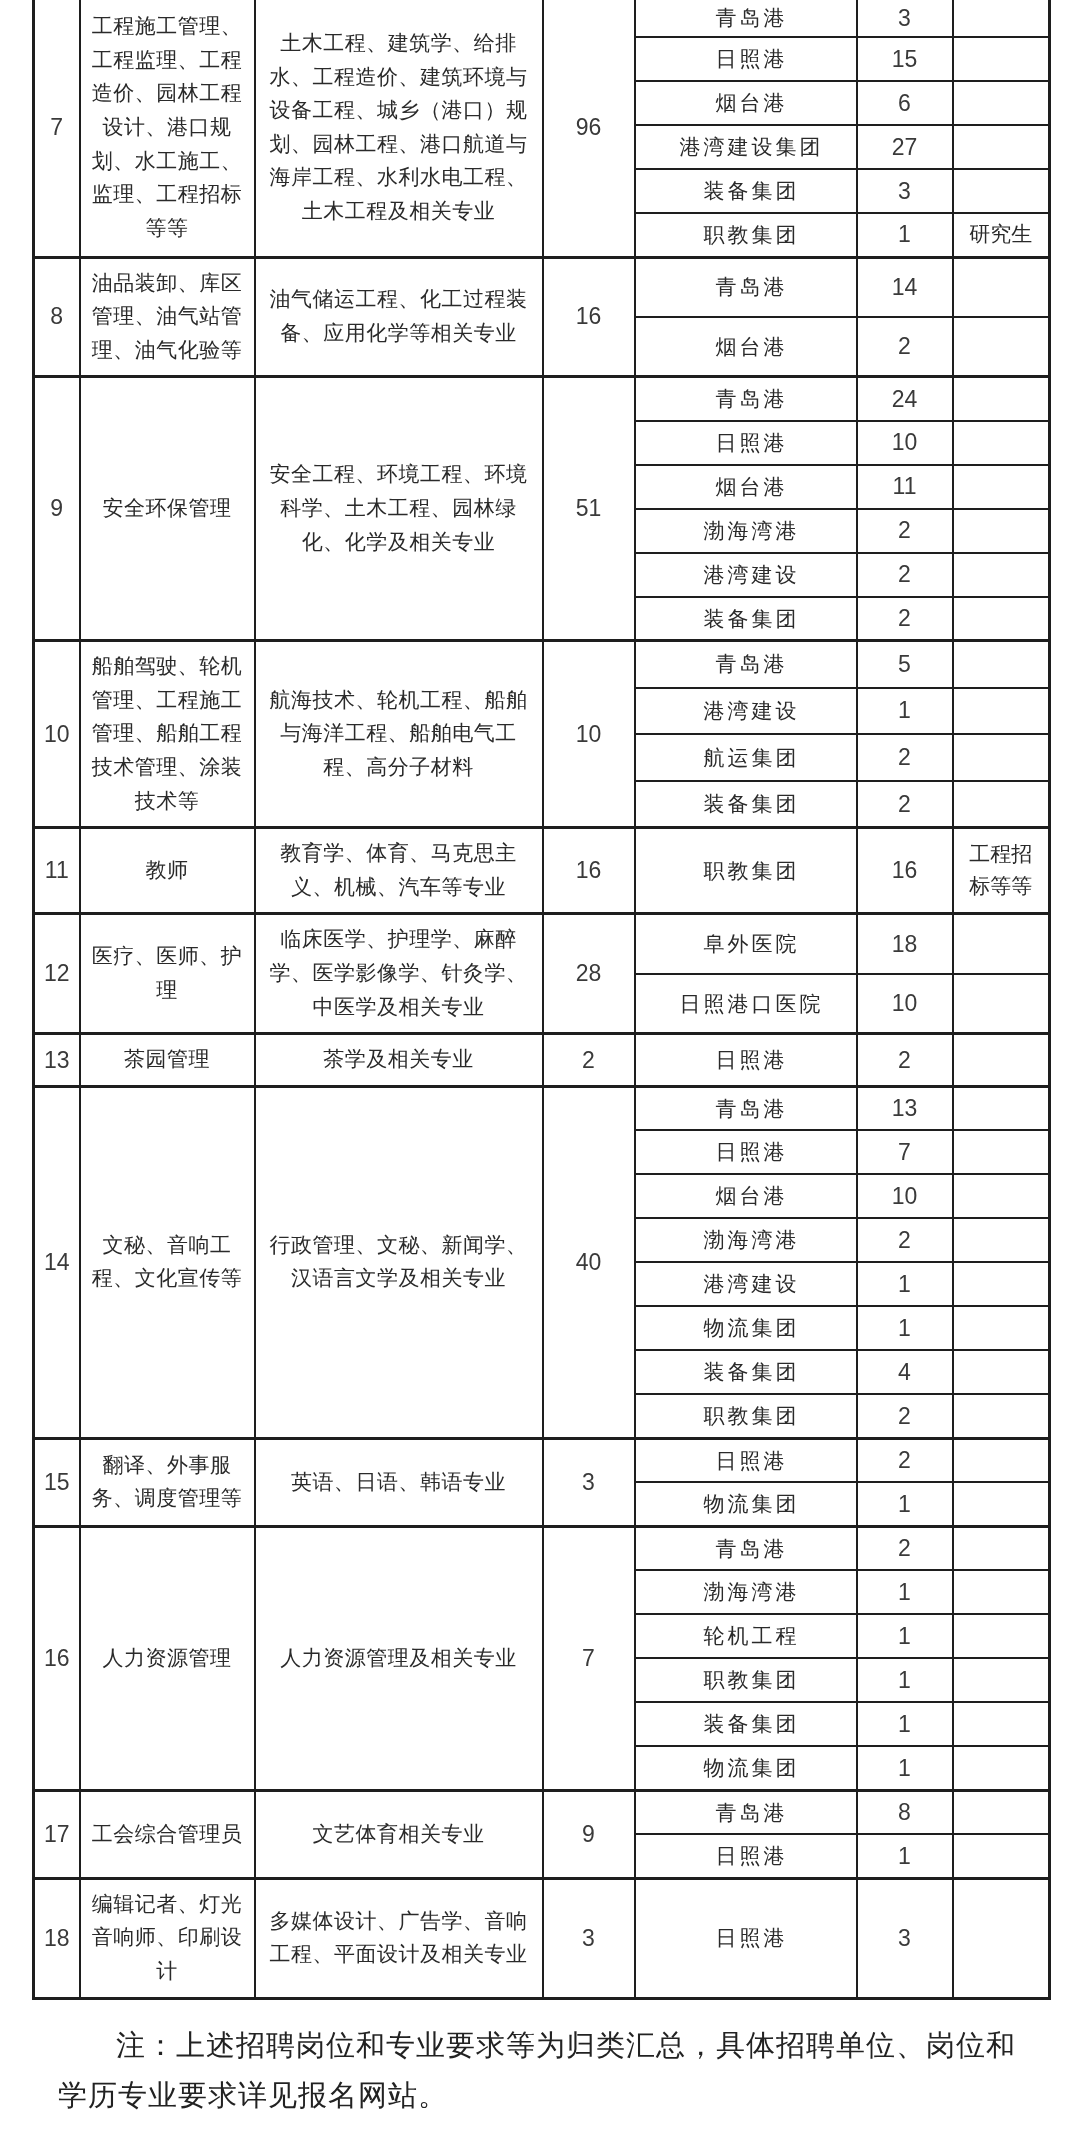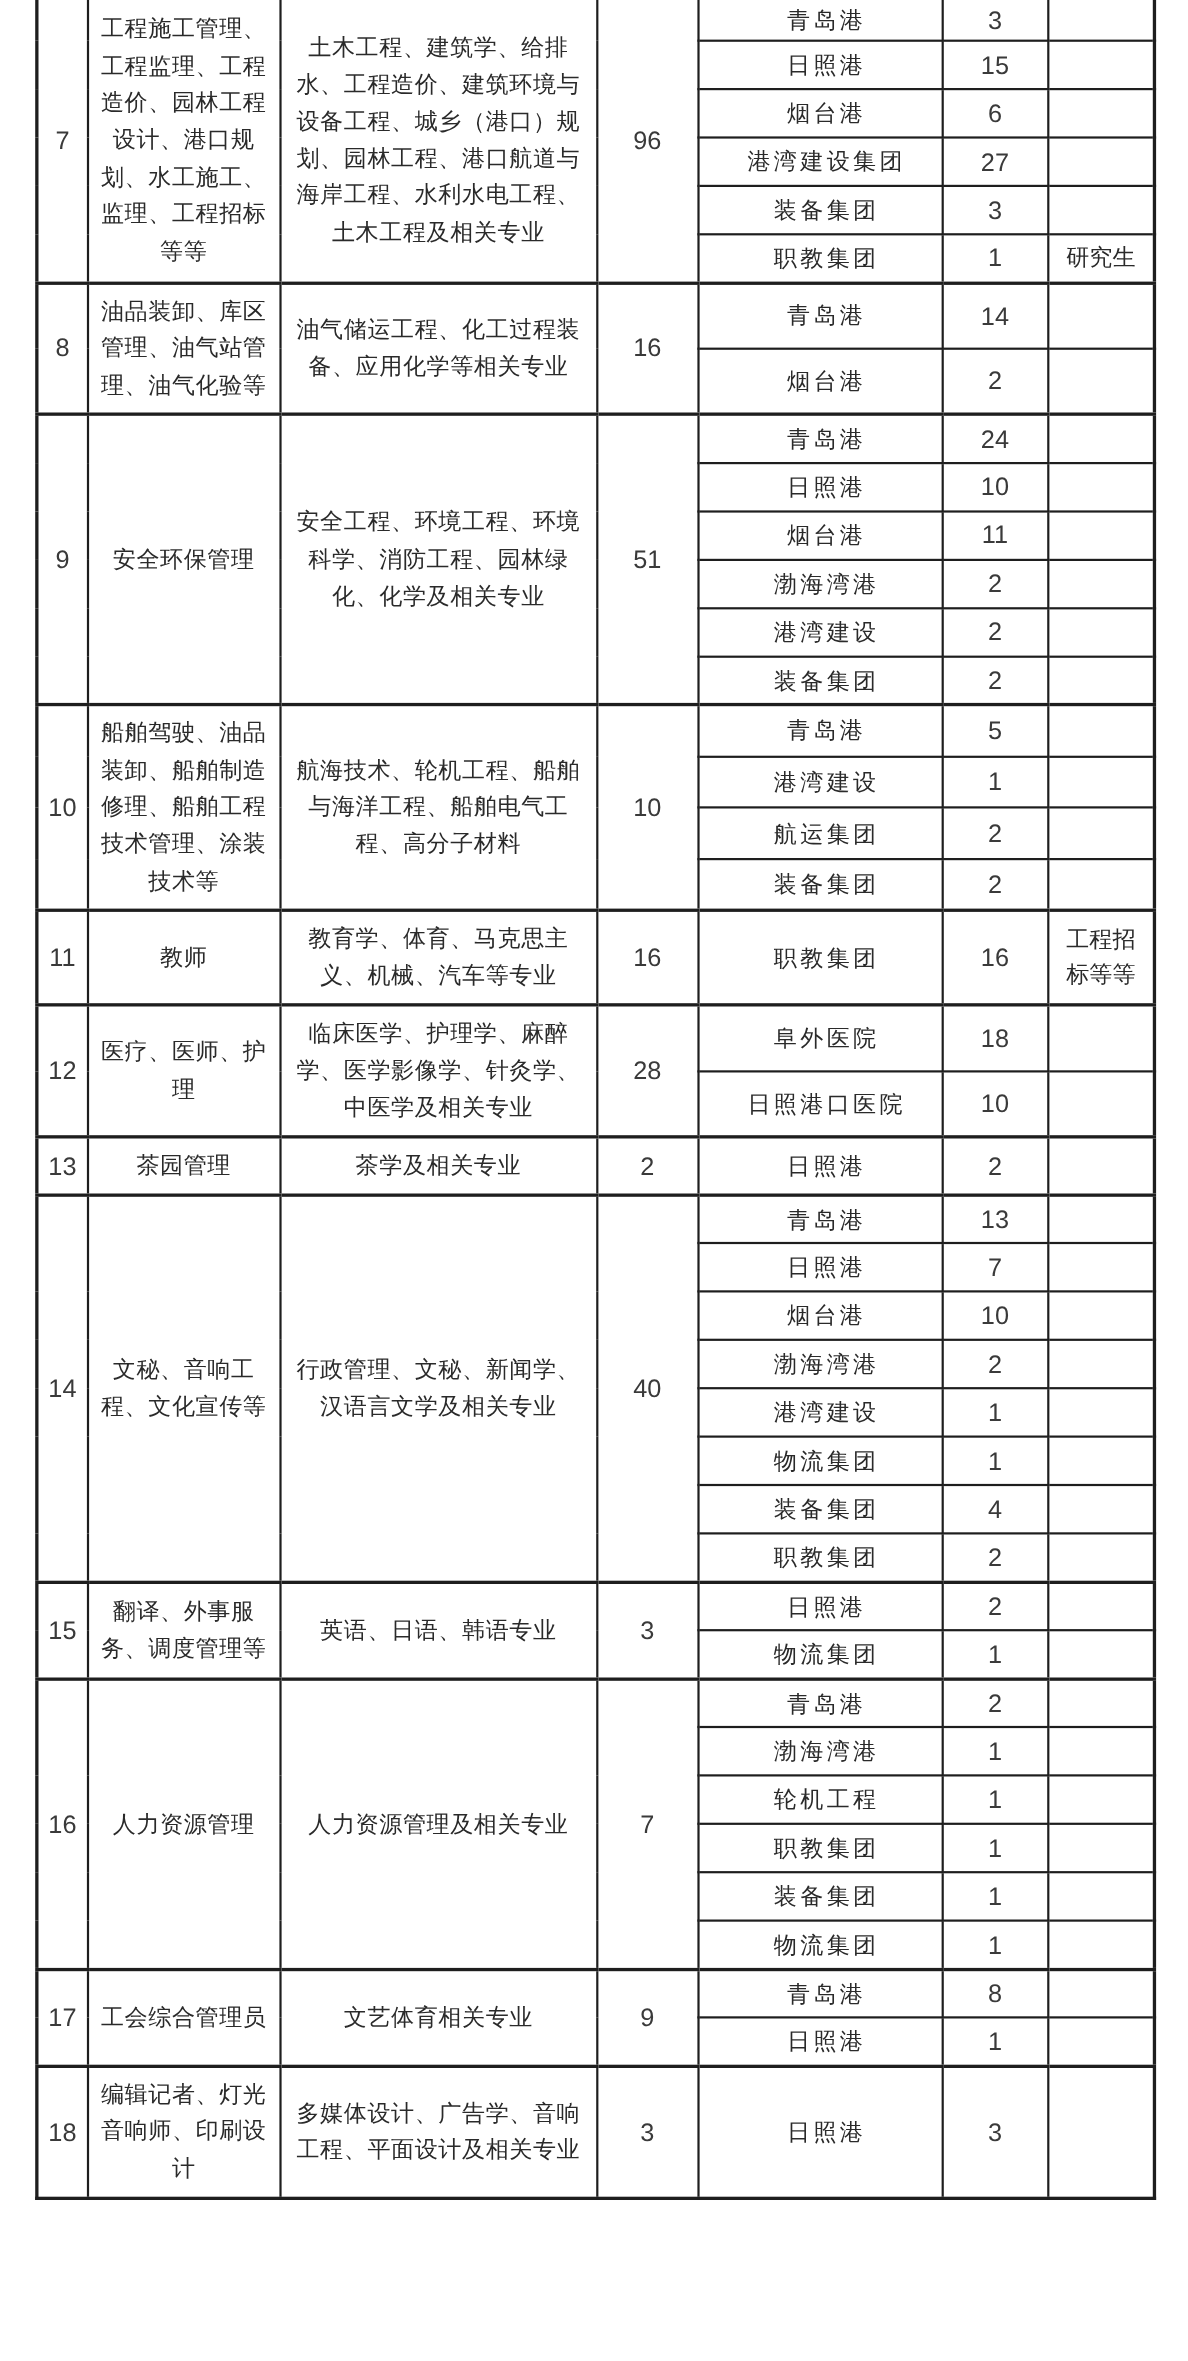--- a/index.html
+++ b/index.html
@@ -131,21 +131,21 @@
           <td class="remark-cell"></td>
         </tr>
         <tr>
           <td class="unit-cell">烟台港</td>
           <td class="num-cell">2</td>
           <td class="remark-cell"></td>
         </tr>
         <tr class="group-start">
           <td rowspan="6" class="num-cell">9</td>
           <td rowspan="6" class="text-cell">安全环保管理</td>
-          <td rowspan="6" class="text-cell">安全工程、环境工程、环境科学、消防工程、园林绿化、化学及相关专业</td>
+          <td rowspan="6" class="text-cell">安全工程、环境工程、环境科学、土木工程、园林绿化、化学及相关专业</td>
           <td rowspan="6" class="num-cell">51</td>
           <td class="unit-cell">青岛港</td>
           <td class="num-cell">24</td>
           <td class="remark-cell"></td>
         </tr>
         <tr>
           <td class="unit-cell">日照港</td>
           <td class="num-cell">10</td>
           <td class="remark-cell"></td>
         </tr>
@@ -164,21 +164,21 @@
           <td class="num-cell">2</td>
           <td class="remark-cell"></td>
         </tr>
         <tr>
           <td class="unit-cell">装备集团</td>
           <td class="num-cell">2</td>
           <td class="remark-cell"></td>
         </tr>
         <tr class="group-start">
           <td rowspan="4" class="num-cell">10</td>
-          <td rowspan="4" class="text-cell">船舶驾驶、油品装卸、船舶制造修理、船舶工程技术管理、涂装技术等</td>
+          <td rowspan="4" class="text-cell">船舶驾驶、轮机管理、工程施工管理、船舶工程技术管理、涂装技术等</td>
           <td rowspan="4" class="text-cell">航海技术、轮机工程、船舶与海洋工程、船舶电气工程、高分子材料</td>
           <td rowspan="4" class="num-cell">10</td>
           <td class="unit-cell">青岛港</td>
           <td class="num-cell">5</td>
           <td class="remark-cell"></td>
         </tr>
         <tr>
           <td class="unit-cell">港湾建设</td>
           <td class="num-cell">1</td>
           <td class="remark-cell"></td>
@@ -335,13 +335,16 @@
           <td class="num-cell">18</td>
           <td class="text-cell">编辑记者、灯光音响师、印刷设计</td>
           <td class="text-cell">多媒体设计、广告学、音响工程、平面设计及相关专业</td>
           <td class="num-cell">3</td>
           <td class="unit-cell">日照港</td>
           <td class="num-cell">3</td>
           <td class="remark-cell"></td>
         </tr>
       </tbody>
   </table>
+  <p class="footnote">
+    <span>注：上述招聘岗位和专业要求等为归类汇总，具体招聘单位、岗位和学历专业要求详见报名网站。</span>
+  </p>
 </div>
 
 </body></html>

